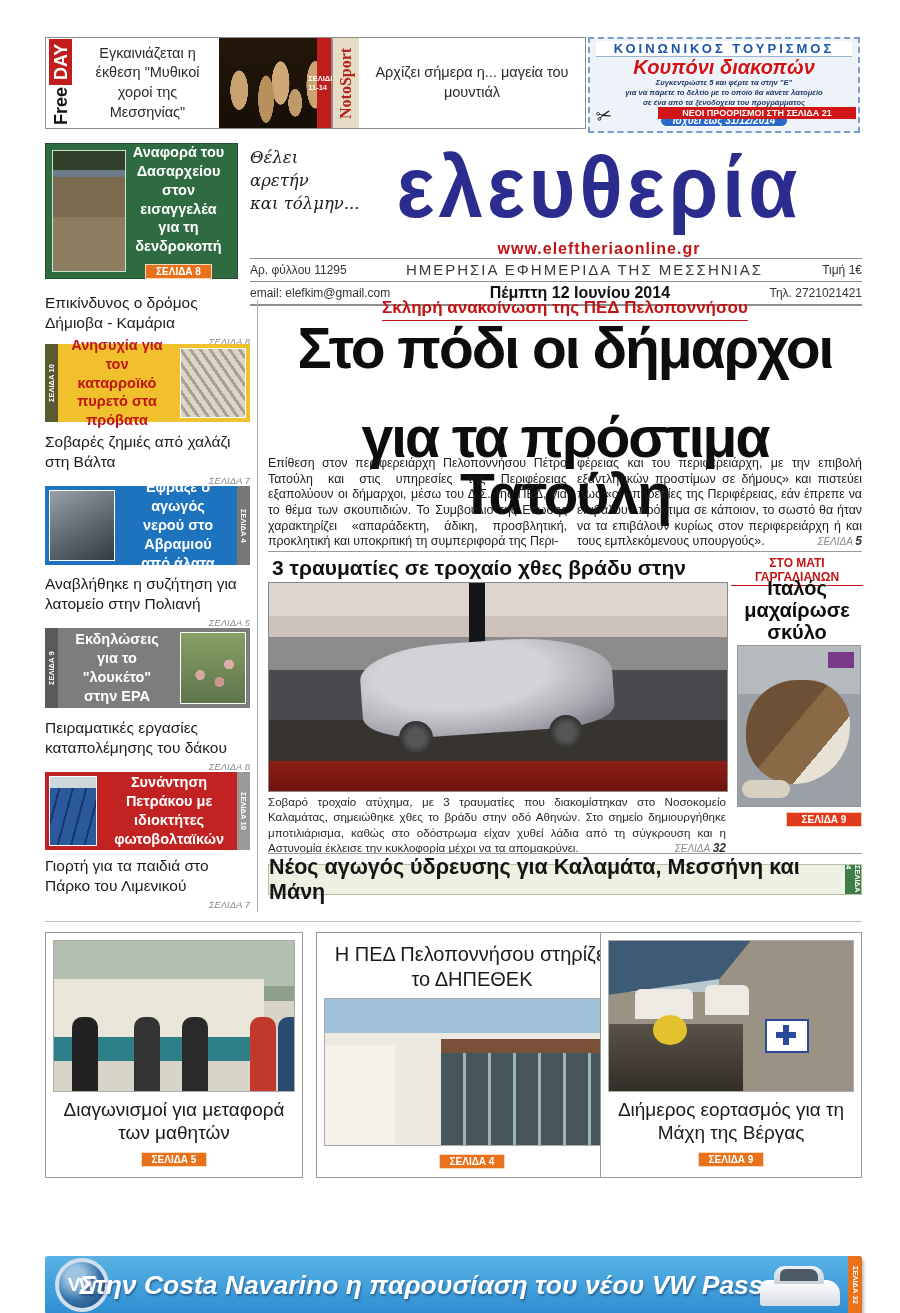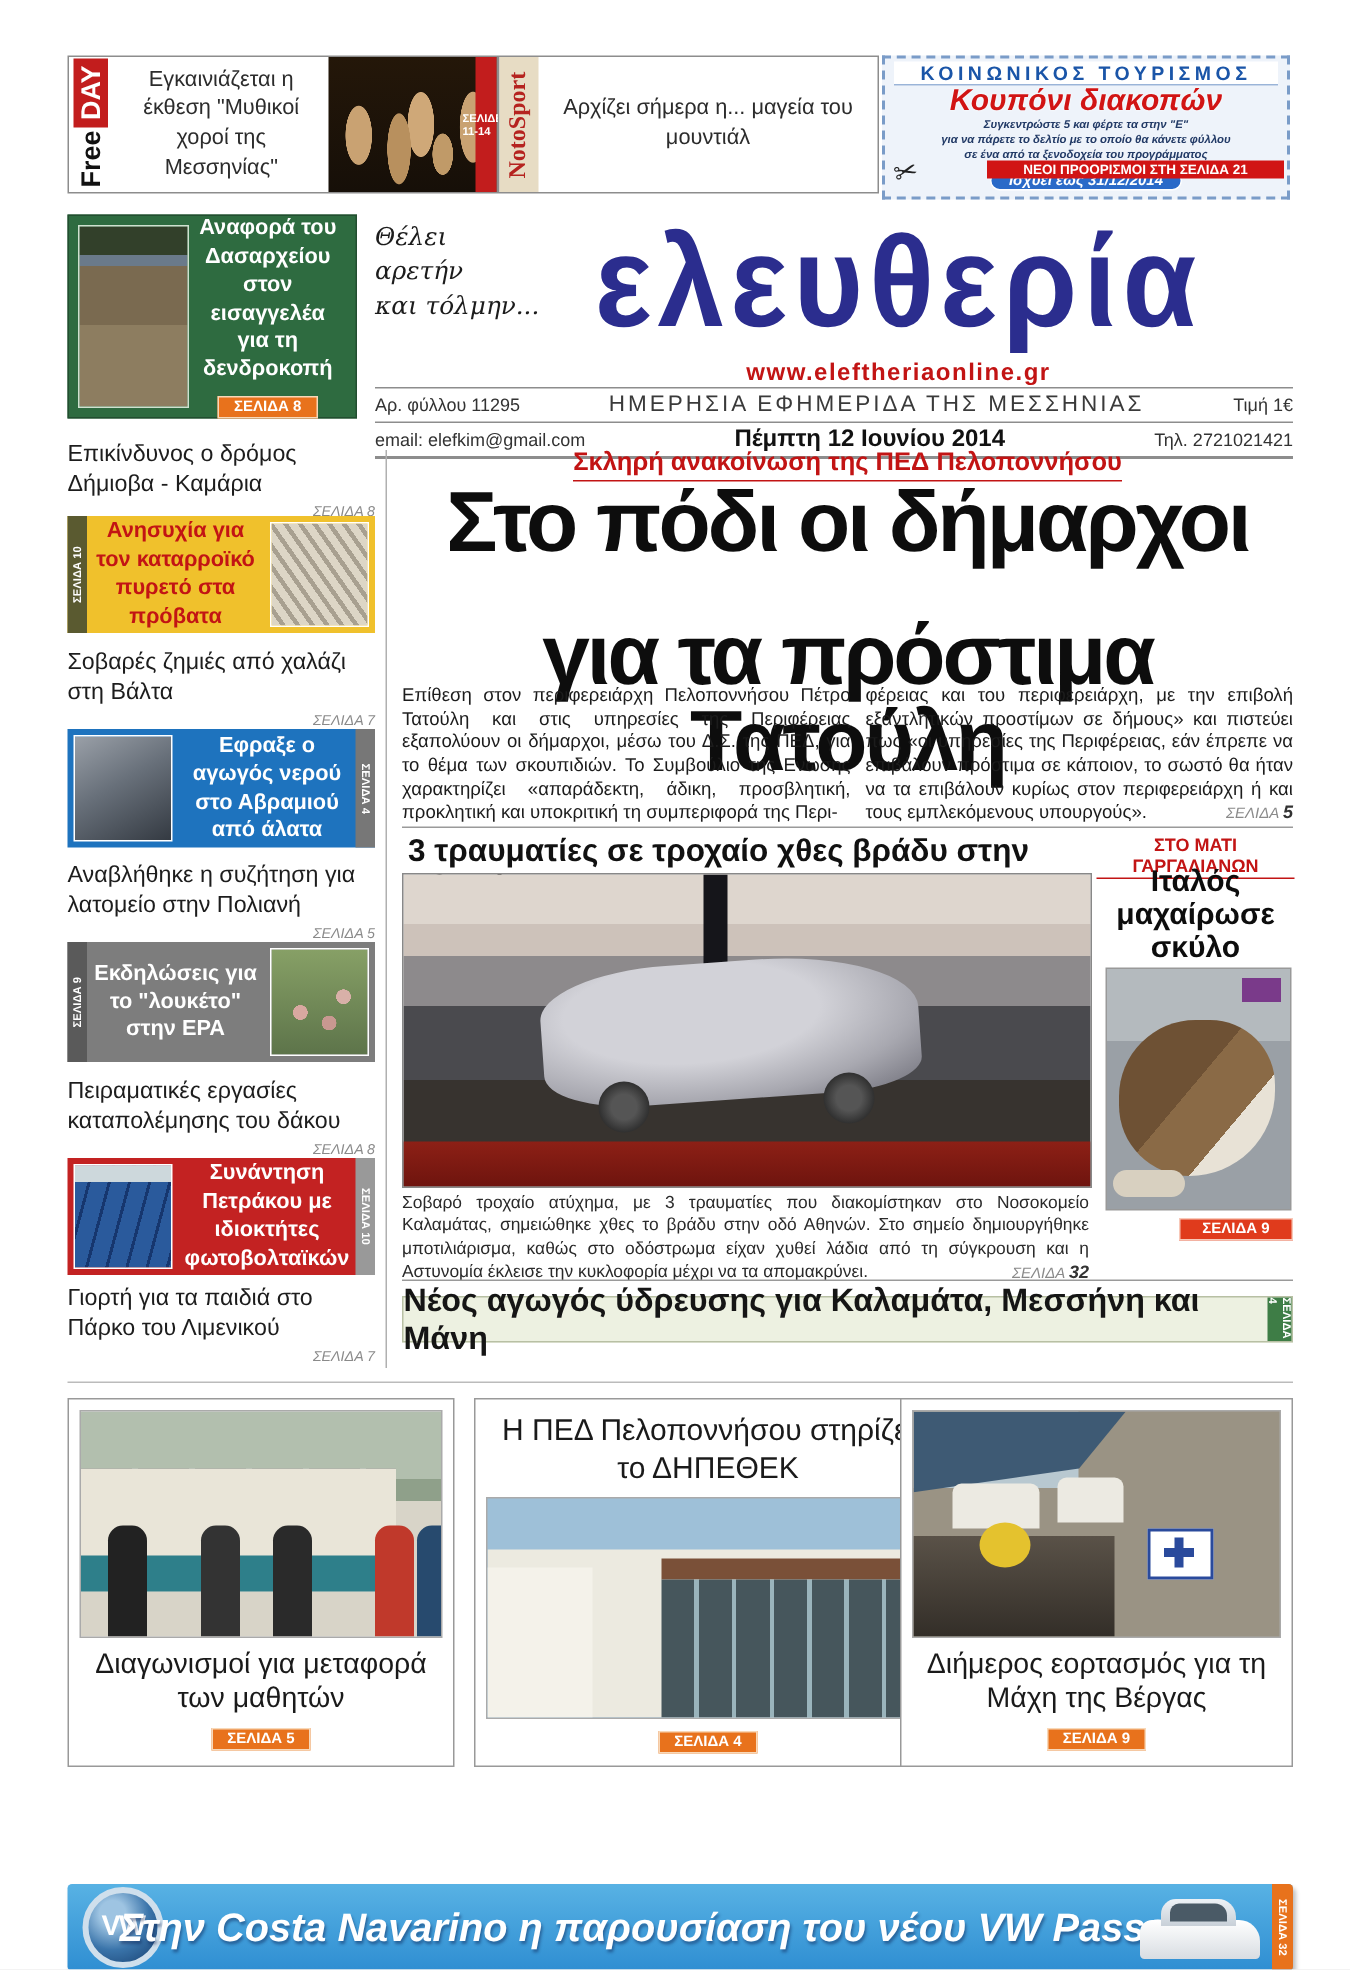--- a/index.html
+++ b/index.html
@@ -81,21 +81,21 @@
   .mh-date{font-size:16px;font-weight:bold;color:#111;}
 
   
   .sb-text{left:45px;width:205px;}
   .sb-title{font-size:15.5px;line-height:1.28;color:#1d1d1d;}
   .sb-page{margin-top:3px;text-align:right;font-size:9.5px;color:#8a8a8a;font-style:italic;}
   .sb-box{left:45px;width:205px;display:flex;box-sizing:border-box;}
   .sstrip{width:13px;color:#fff;font-size:7.5px;font-weight:bold;background:#777;
           display:flex;align-items:center;justify-content:center;}
   .sb-btxt{flex:1;display:flex;align-items:center;justify-content:center;text-align:center;
-           font-weight:bold;font-size:14.5px;line-height:1.3;padding:4px 3px;}
+           font-weight:bold;font-size:14.5px;line-height:1.3;padding:4px 13px;}
   .sb-photo{width:64px;margin:4px;border:1px solid #fff;}
   .box-yellow{background:#f0c12c;}
   .box-yellow .sb-btxt{color:#c21414;}
   .box-yellow .sstrip{background:#5a5a30;}
   .ph-sheep{background:repeating-linear-gradient(55deg,#ddd6c6 0 5px,#a8a090 5px 8px);}
   .box-blue{background:#1e73be;}
   .box-blue .sb-btxt{color:#fff;}
   .ph-pipe{background:linear-gradient(150deg,#9aa0a8 0%,#68707a 45%,#343a42 100%);}
   .box-gray{background:#7d7d7d;}
   .box-gray .sb-btxt{color:#fff;}
@@ -241,21 +241,21 @@
 
   <div class="promo promo2">
     <div class="noto-strip">NotoSport</div>
     <div class="promo-txt">Αρχίζει σήμερα η... μαγεία του μουντιάλ</div>
   </div>
 
   <div class="promo3">
     <div class="cp-head">ΚΟΙΝΩΝΙΚΟΣ ΤΟΥΡΙΣΜΟΣ</div>
     <div class="cp-title">Κουπόνι διακοπών</div>
     <div class="cp-line">Συγκεντρώστε 5 και φέρτε τα στην "Ε"</div>
-    <div class="cp-line">για να πάρετε το δελτίο με το οποίο θα κάνετε φύλλου</div>
+    <div class="cp-line">για να πάρετε το δελτίο με το οποίο θα κάνετε λατομείο</div>
     <div class="cp-line">σε ένα από τα ξενοδοχεία του προγράμματος</div>
     <div class="cp-valid-row">
       <span class="cp-valid">Ισχύει έως 31/12/2014</span>
     </div>
     <span class="cp-scissors">✂</span>
     <div class="cp-foot">ΝΕΟΙ ΠΡΟΟΡΙΣΜΟΙ ΣΤΗ ΣΕΛΙΔΑ 21</div>
   </div>
 
   <div class="abs mh-green sb-box-green">
     <div class="mh-photo"></div>

